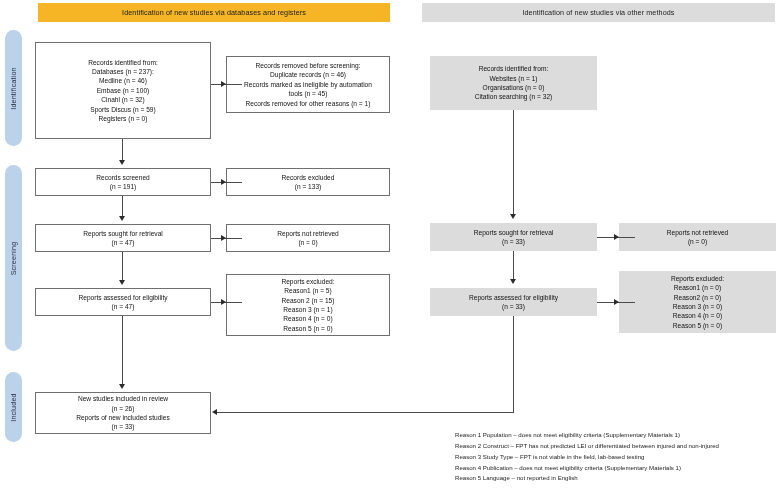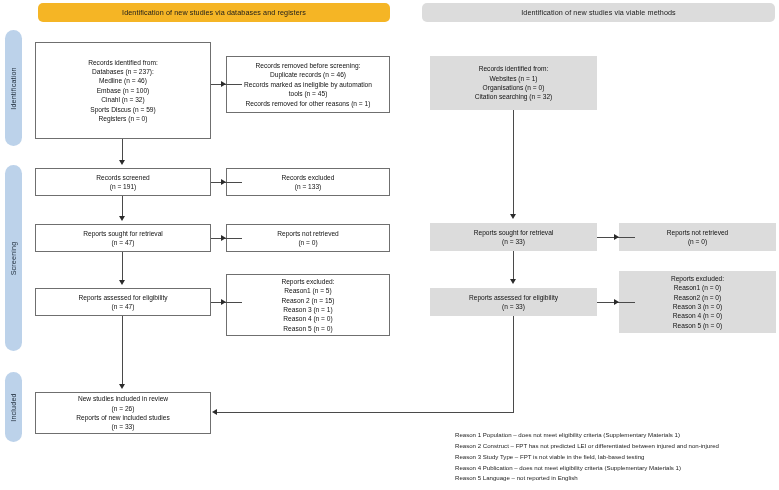--- a/index.html
+++ b/index.html
@@ -17,21 +17,21 @@
     background: #ffffff;
     overflow: hidden;
   }
 
   
   .banner {
     position: absolute;
     display: flex;
     align-items: center;
     justify-content: center;
-    border-radius: 5px;
+    border-radius: 0;
     font-size: 7.2px;
     color: #1a1a1a;
     letter-spacing: .1px;
     text-align: center;
     line-height: 1.1;
   }
   .banner.amber { background: #f5b525; }
   .banner.grey  { background: #dcdcdc; }
 
   
@@ -119,21 +119,21 @@
     white-space: nowrap;
   }
 </style>
 </head>
 <body>
 
 <div id="canvas">
 
   <div class="banner amber" style="left:38px; top:3px; width:352px; height:19px;">Identification of new studies via databases and registers</div>
 
-  <div class="banner grey" style="left:422px; top:3px; width:353px; height:19px;">Identification of new studies via viable methods</div>
+  <div class="banner grey" style="left:422px; top:3px; width:353px; height:19px;">Identification of new studies via other methods</div>
 
   <div class="stage-pill" style="left:5px; top:30px; width:17px; height:116px;">
     <span>Identification</span>
   </div>
   <div class="stage-pill" style="left:5px; top:165px; width:17px; height:186px;">
     <span>Screening</span>
   </div>
   <div class="stage-pill" style="left:5px; top:372px; width:17px; height:70px;">
     <span>Included</span>
   </div>

